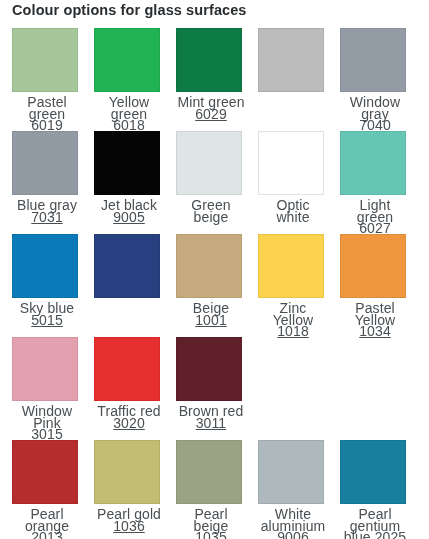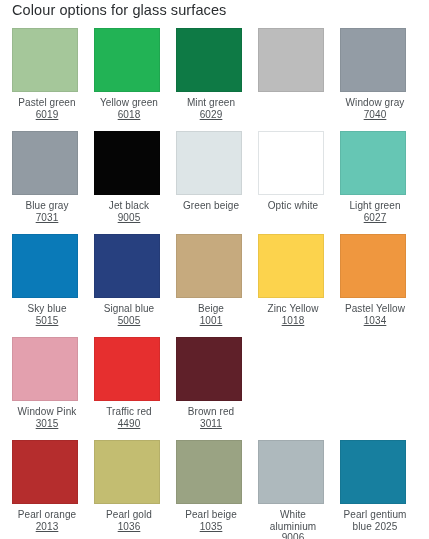--- a/index.html
+++ b/index.html
@@ -13,21 +13,21 @@
     font-family: "Liberation Sans", sans-serif;
     overflow: hidden;
     position: relative;
   }
 
   #page-title {
     position: absolute;
     left: 12px;
     top: 2px;
     font-size: 14.5px;
-    font-weight: 400;
+    font-weight: 700;
     color: #2a2d30;
     letter-spacing: 0.1px;
     white-space: nowrap;
   }
 
   #swatch-grid {
     position: absolute;
     left: 12px;
     top: 28px;
     width: 410px;
@@ -49,21 +49,21 @@
   }
 
   .swatch-chip.bordered {
     border: 1px solid #dfe3e5;
   }
 
   .swatch-caption {
     width: 70px;
     margin-top: 5px;
     text-align: center;
-    font-size: 10px;
+    font-size: 14px;
     line-height: 11.5px;
     color: #4a4f53;
     letter-spacing: 0.1px;
   }
 
   .swatch-name {
     display: block;
   }
 
   .swatch-code {
@@ -143,24 +143,20 @@
     </div>
     <div class="swatch-cell">
       <div class="swatch-chip" style="background: rgb(10, 122, 184);"></div>
       <div class="swatch-caption">
         <span class="swatch-name">Sky blue</span>
         <span class="swatch-code">5015</span>
       </div>
     </div>
     <div class="swatch-cell">
       <div class="swatch-chip" style="background: rgb(39, 64, 127);"></div>
-      <div class="swatch-caption">
-        <span class="swatch-name">Signal blue</span>
-        <span class="swatch-code">5005</span>
-      </div>
     </div>
     <div class="swatch-cell">
       <div class="swatch-chip" style="background: rgb(198, 170, 126);"></div>
       <div class="swatch-caption">
         <span class="swatch-name">Beige</span>
         <span class="swatch-code">1001</span>
       </div>
     </div>
     <div class="swatch-cell">
       <div class="swatch-chip" style="background: rgb(252, 211, 77);"></div>
@@ -180,21 +176,21 @@
       <div class="swatch-chip" style="background: rgb(227, 160, 174);"></div>
       <div class="swatch-caption">
         <span class="swatch-name">Window Pink</span>
         <span class="swatch-code">3015</span>
       </div>
     </div>
     <div class="swatch-cell">
       <div class="swatch-chip" style="background: rgb(230, 47, 47);"></div>
       <div class="swatch-caption">
         <span class="swatch-name">Traffic red</span>
-        <span class="swatch-code">4490</span>
+        <span class="swatch-code">3020</span>
       </div>
     </div>
     <div class="swatch-cell">
       <div class="swatch-chip" style="background: rgb(95, 32, 41);"></div>
       <div class="swatch-caption">
         <span class="swatch-name">Brown red</span>
         <span class="swatch-code">3011</span>
       </div>
     </div>
     <div class="swatch-cell empty"></div>

